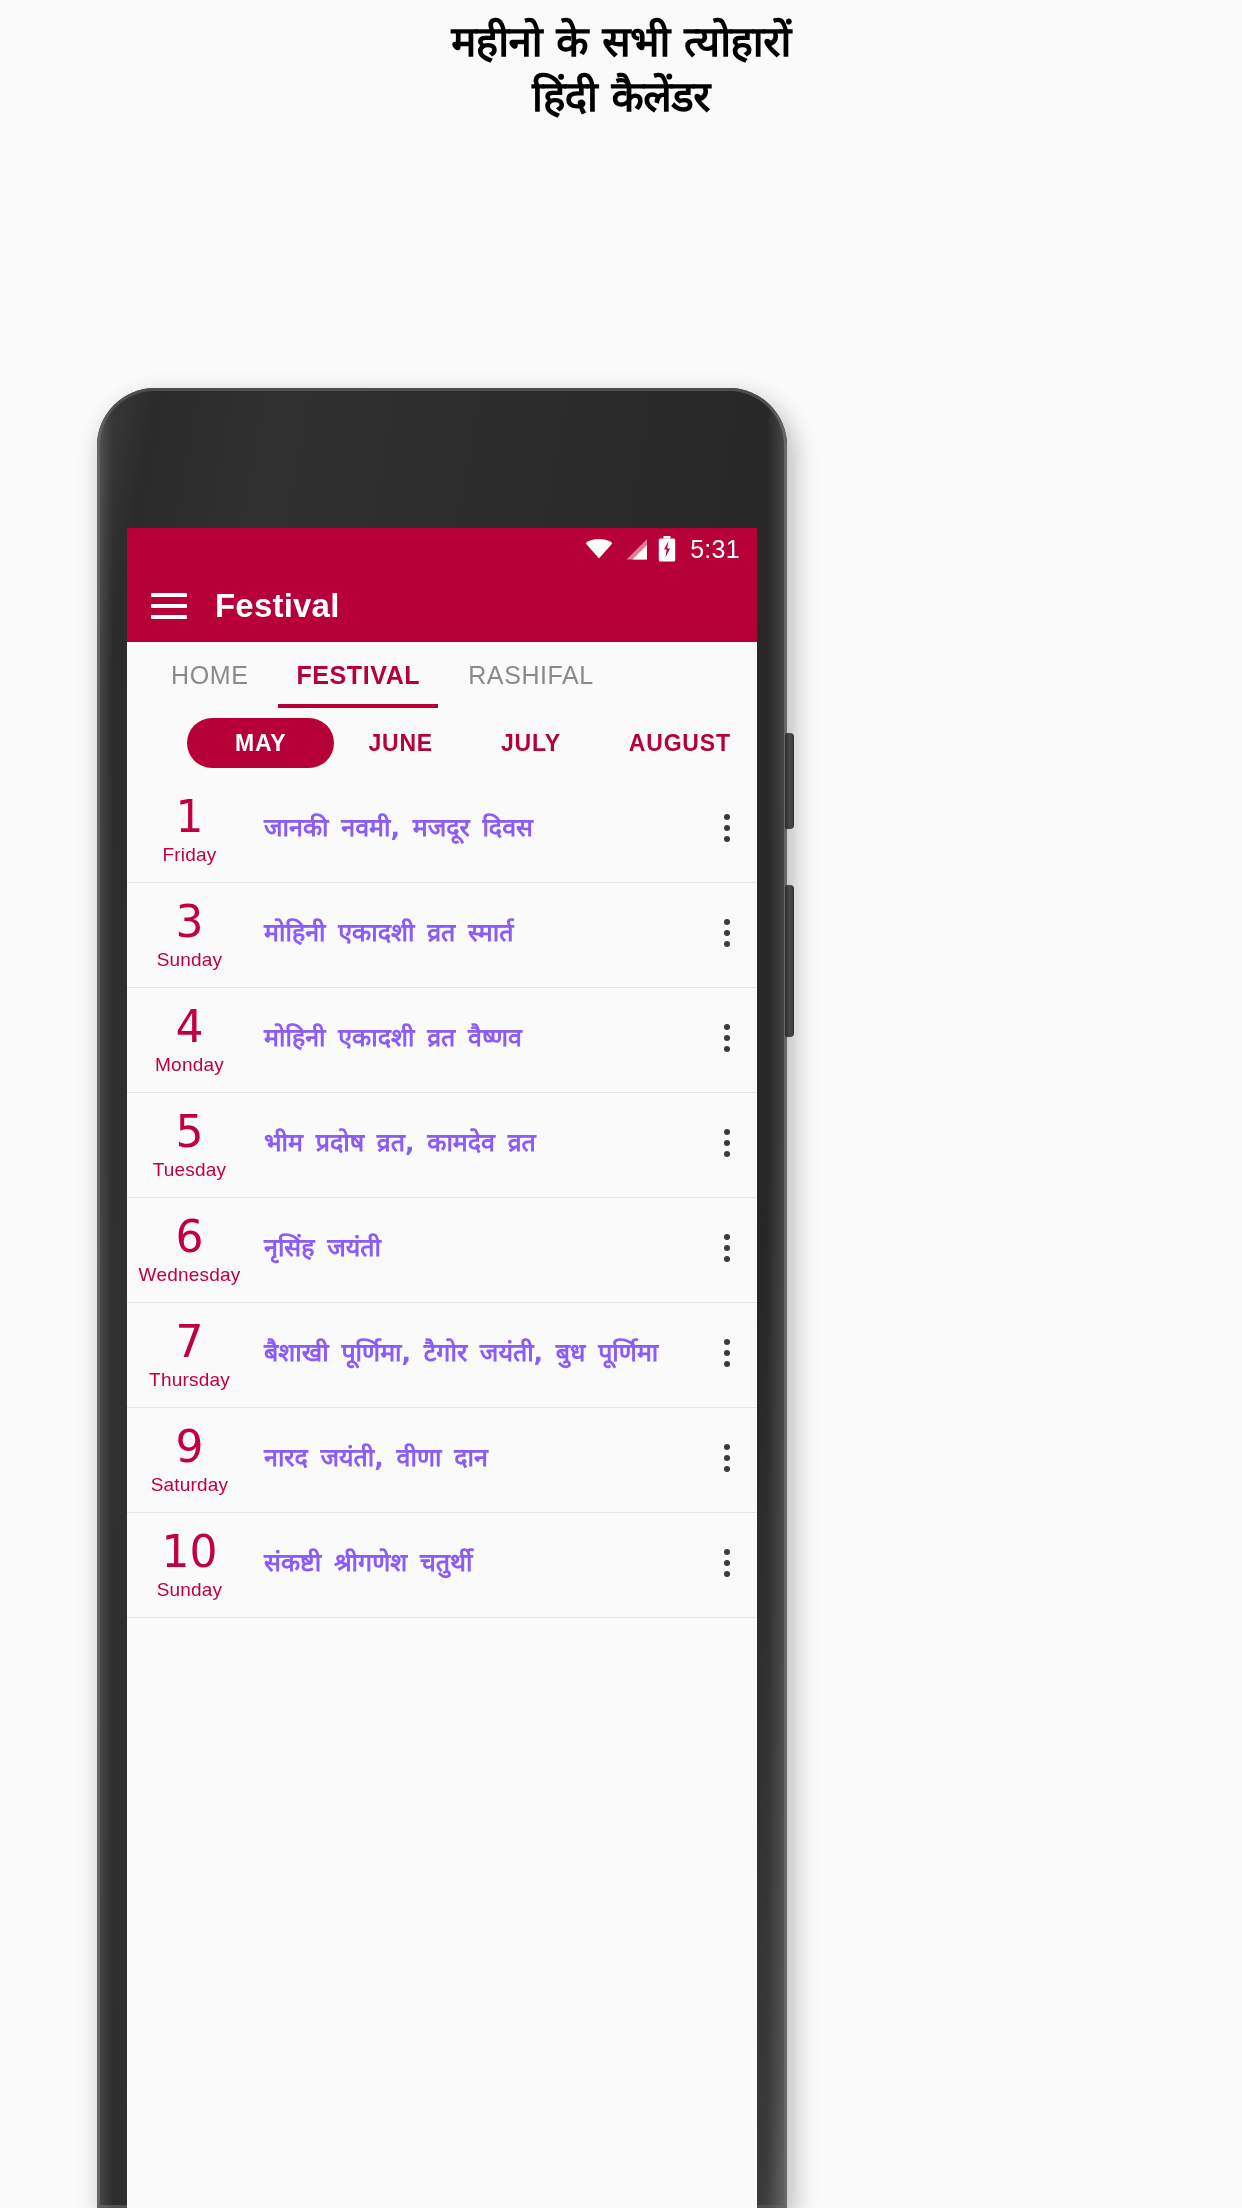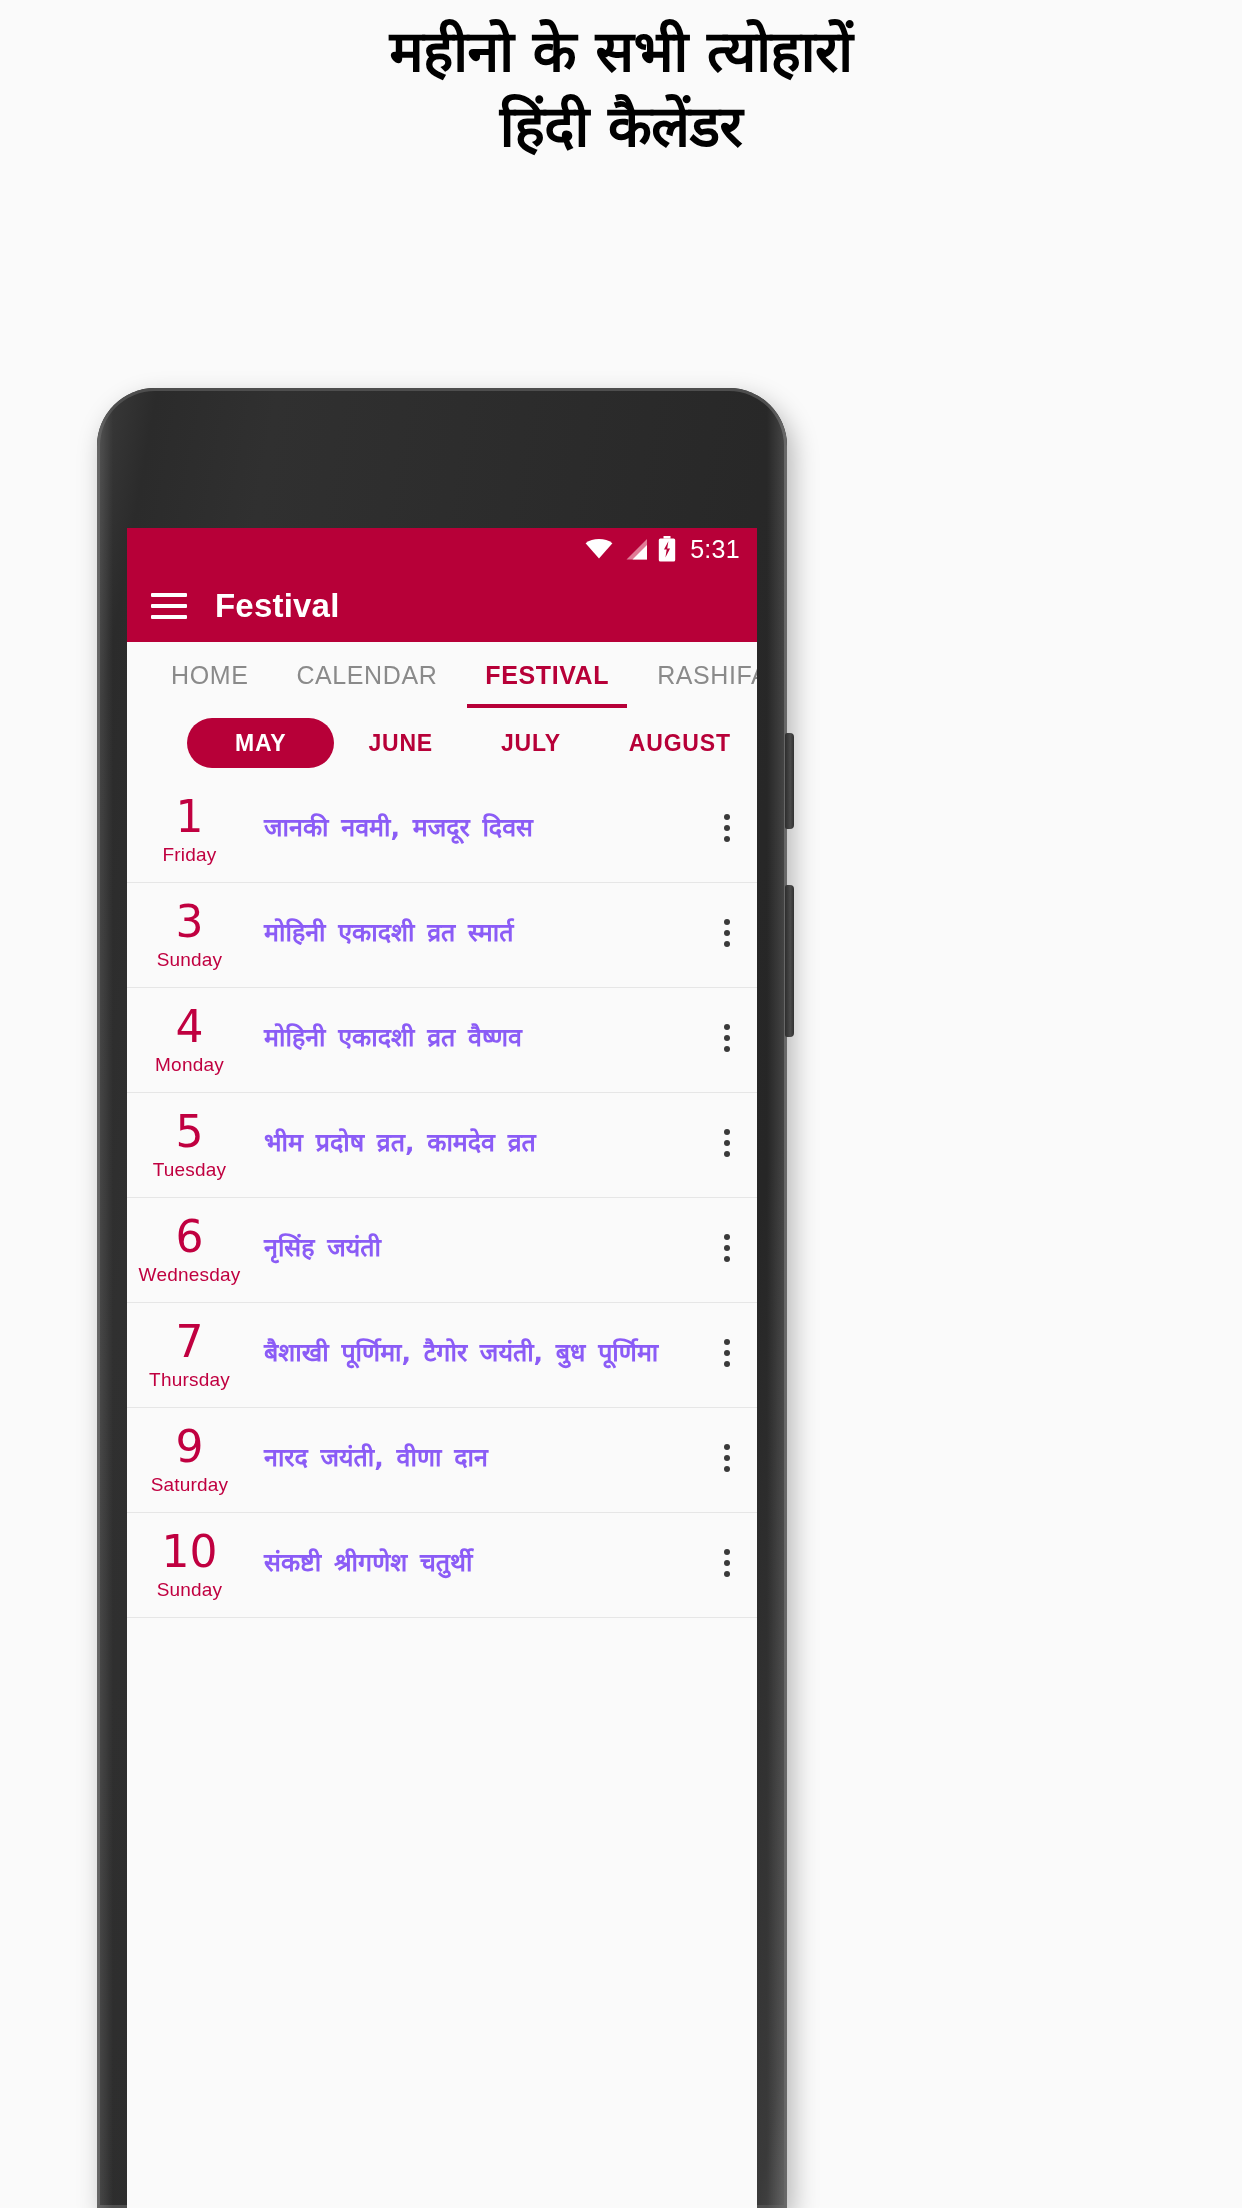--- a/index.html
+++ b/index.html
@@ -11,21 +11,21 @@
   }
 
   
   #headline {
     width: 1242px;
     padding-top: 14px;
     text-align: center;
     color: #000;
     font-family: "DejaVu Sans", sans-serif;
     font-weight: 700;
-    font-size: 57px;
+    font-size: 42px;
     line-height: 1.32;
     letter-spacing: -0.5px;
   }
   #headline .hl-line { display: block; white-space: nowrap; }
 
   
   #phone-wrap {
     position: absolute;
     left: 97px;
     top: 388px;
@@ -256,21 +256,20 @@
         <div id="hamburger">
           <i></i>
             <i></i>
             <i></i>
         </div>
         <span id="app-title">Festival</span>
       </div>
 
       <div id="tabs">
         <div class="tab">HOME</div>
-        <div class="tab">CALENDAR</div>
         <div class="tab active">FESTIVAL</div>
         <div class="tab">RASHIFAL</div>
 
       </div>
 
       <div id="months">
         <div class="month active">MAY</div>
         <div class="month">JUNE</div>
         <div class="month">JULY</div>
         <div class="month">AUGUST</div>

